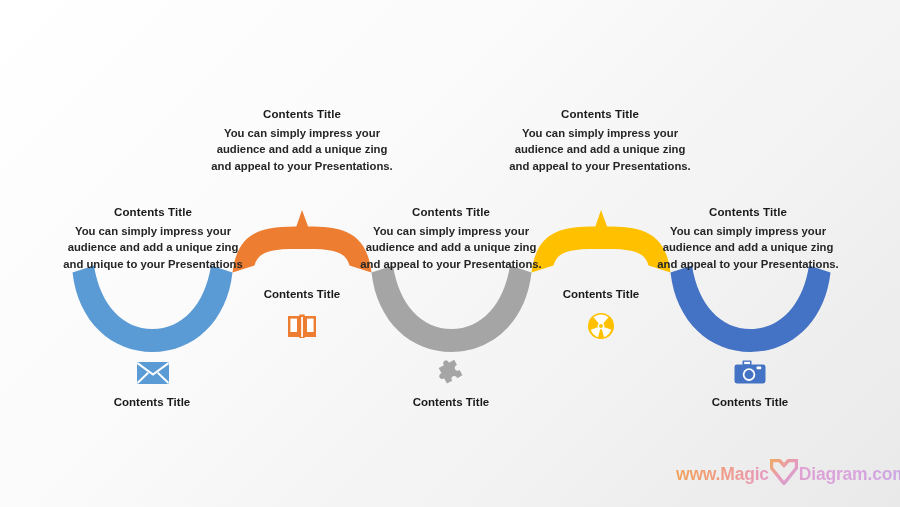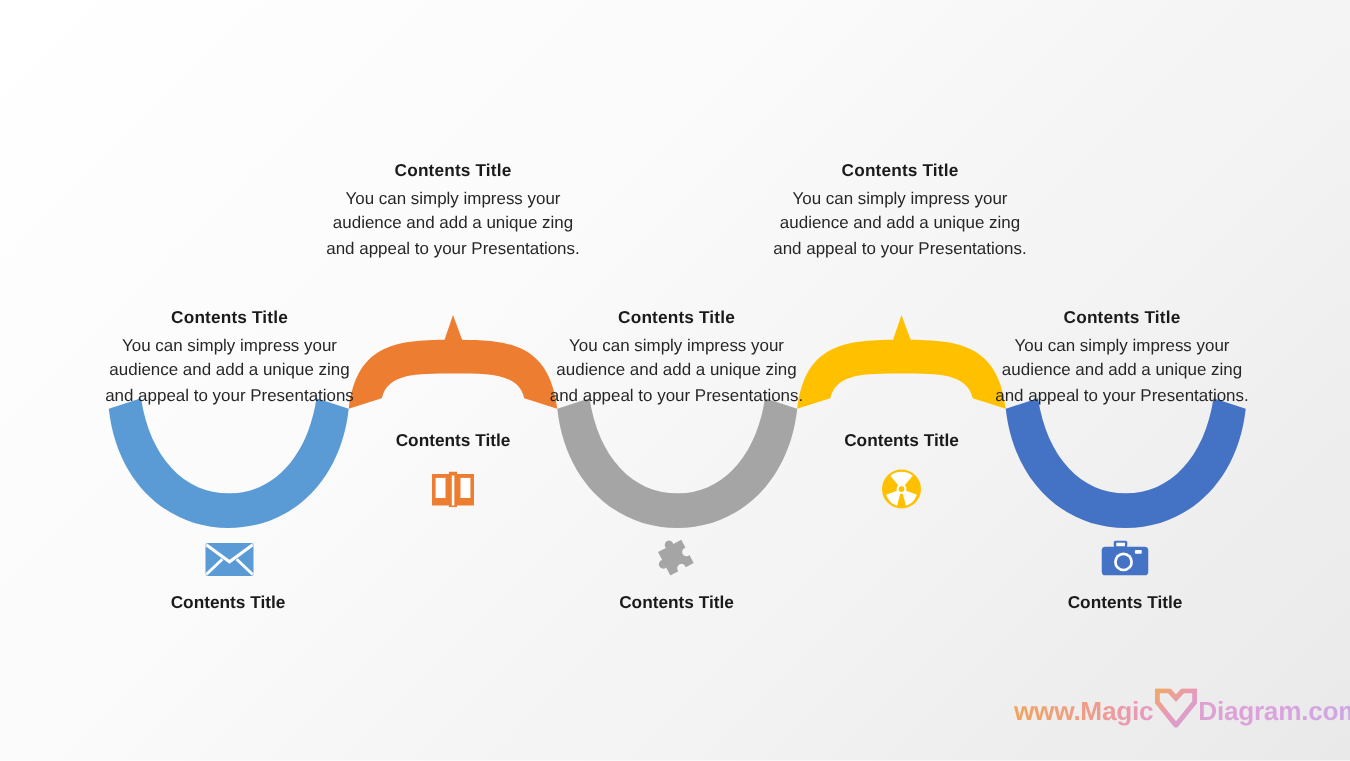--- a/index.html
+++ b/index.html
@@ -33,21 +33,21 @@
   .txtblock .t {
     font-size: 11.5px;
     font-weight: bold;
     letter-spacing: 0.1px;
     margin-bottom: 5px;
     white-space: nowrap;
   }
   .txtblock .b {
     font-size: 11.3px;
     line-height: 16.3px;
-    font-weight: normal;
+    font-weight: bold;
     color: #262626;
     text-align: center;
   }
   .capt {
     position: absolute;
     text-align: center;
     font-size: 11.5px;
     font-weight: bold;
     color: #1a1a1a;
     white-space: nowrap;
@@ -150,21 +150,21 @@
            Z"></path>
       <path fill="#4472C4" d="M 743.5 329 L 757.5 329 L 750.5 349 Z"></path>
     </g>
   </svg>
 
   <div class="txtblock" style="left:53px; top:206px; width:200px;">
     <div class="t">Contents Title</div>
     <div class="b">
       <div>You can simply impress your</div>
       <div>audience and add a unique zing</div>
-      <div>and appeal to your Presentations</div>
+      <div>and unique to your Presentations</div>
     </div>
   </div>
 
   <div class="txtblock" style="left:202px; top:108px; width:200px;">
     <div class="t">Contents Title</div>
     <div class="b">
       <div>You can simply impress your</div>
       <div>audience and add a unique zing</div>
       <div>and appeal to your Presentations.</div>
     </div>

